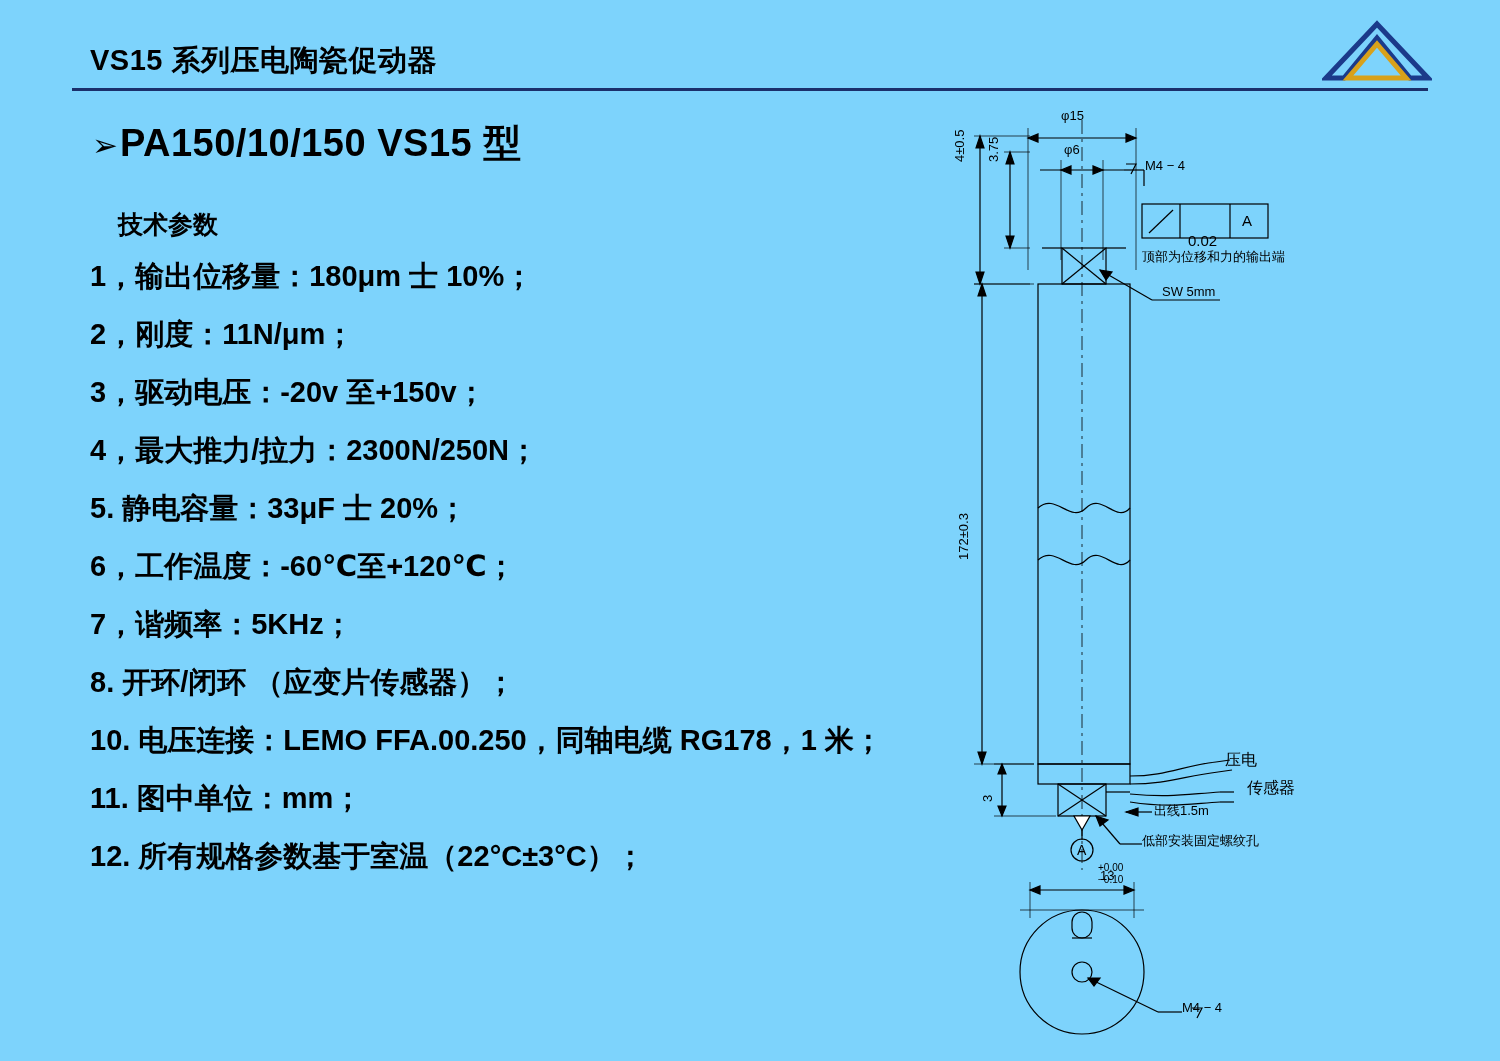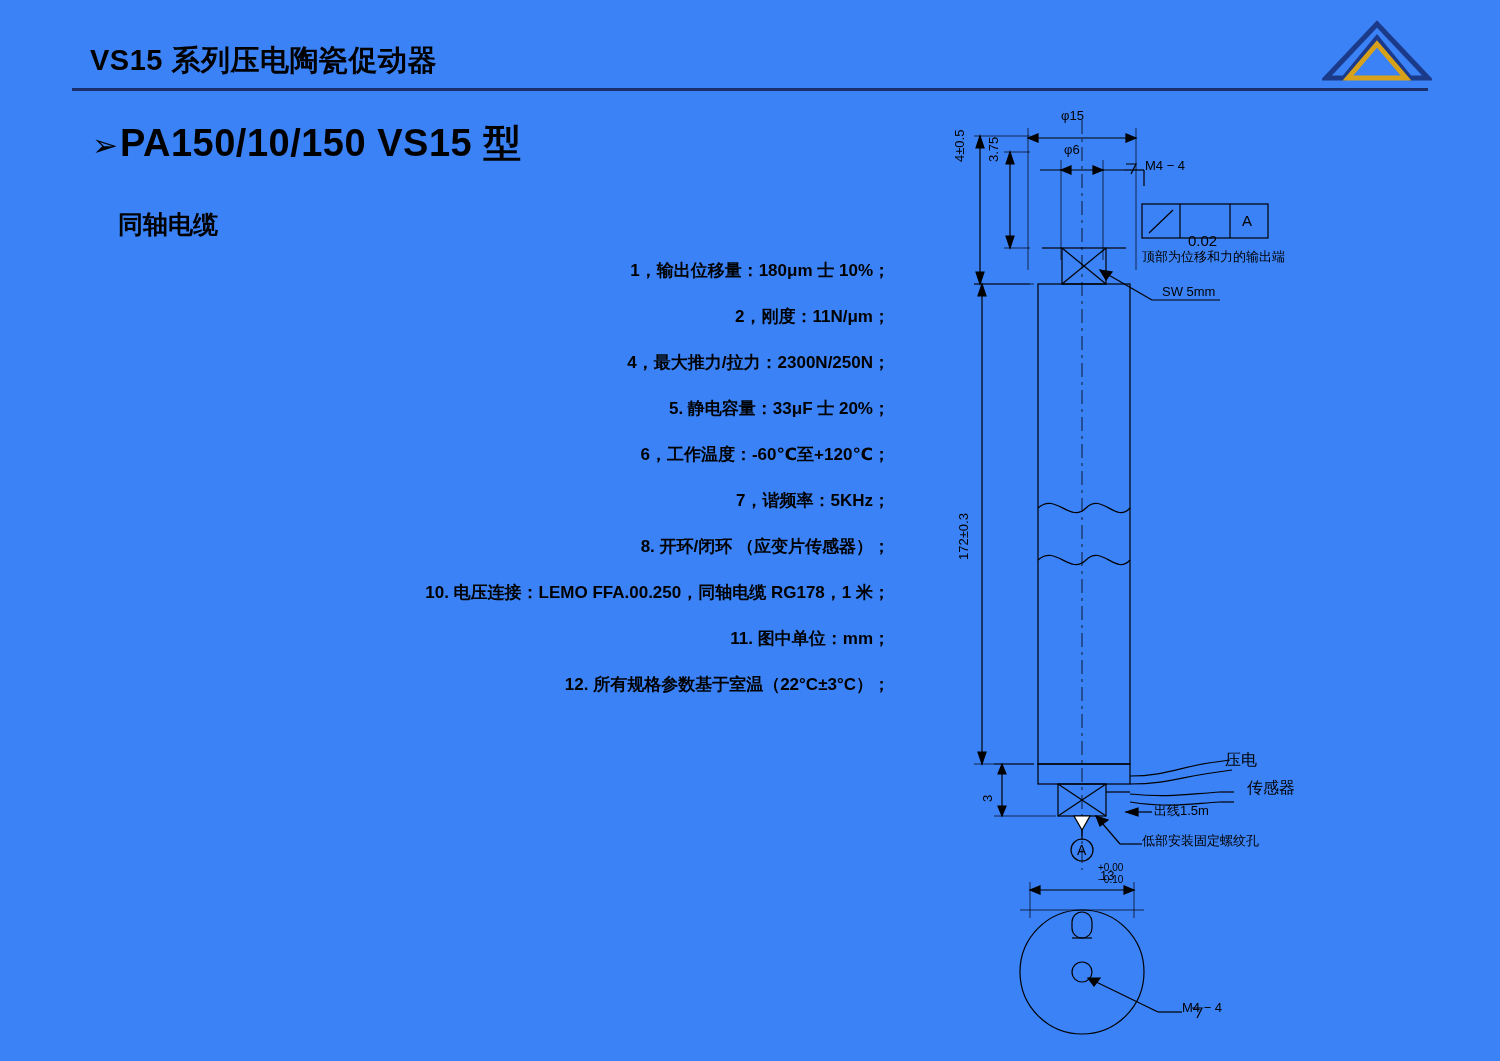--- a/index.html
+++ b/index.html
@@ -11,21 +11,21 @@
     width: 1500px;
     height: 1061px;
     position: relative;
     font-family: "Liberation Sans", "DejaVu Sans", sans-serif;
     color: #000000;
     overflow: hidden;
   }
   .page {
     position: absolute;
     inset: 0;
-    background: #3b82f6;
+    background: #7dd3fc;
   }
 
   
   .header-title {
     position: absolute;
     left: 90px;
     top: 41px;
     font-size: 29px;
     font-weight: bold;
     letter-spacing: 0.5px;
@@ -78,26 +78,25 @@
   .spec-list {
     position: absolute;
     left: 90px;
     top: 262px;
     width: 800px;
     margin: 0;
     padding: 0;
     list-style: none;
   }
   .spec-list li {
-    font-size: 17px;
+    font-size: 29px;
     line-height: 1.0;
     margin-bottom: 29px;
     white-space: nowrap;
     font-weight: bold;
-    text-align: right;
   }
 
   
   .drawing {
     position: absolute;
     left: 930px;
     top: 100px;
     width: 560px;
     height: 950px;
   }
@@ -122,24 +121,25 @@
       <polygon points="55,4 106,58 88,58 55,18 22,58 4,58" fill="none" stroke="#1b3a8a" stroke-width="5"></polygon>
       <polygon points="55,24 84,58 26,58" fill="none" stroke="#d8a11a" stroke-width="5"></polygon>
     </svg>
   </div>
 
   <div class="model-line">
     <span class="model-arrow">➢</span>
     <span class="model-text">PA150/10/150  VS15 型</span>
   </div>
 
-  <div class="spec-heading">同轴电缆</div>
+  <div class="spec-heading">技术参数</div>
   <ul class="spec-list">
     <li>1，输出位移量：180μm 士 10%；</li>
     <li>2，刚度：11N/μm；</li>
+    <li>3，驱动电压：-20v 至+150v；</li>
     <li>4，最大推力/拉力：2300N/250N；</li>
     <li>5. 静电容量：33μF 士 20%；</li>
     <li>6，工作温度：-60℃至+120℃；</li>
     <li>7，谐频率：5KHz；</li>
     <li>8. 开环/闭环 （应变片传感器）；</li>
     <li>10. 电压连接：LEMO FFA.00.250，同轴电缆 RG178，1 米；</li>
     <li>11. 图中单位：mm；</li>
     <li>12. 所有规格参数基于室温（22°C±3°C）；</li>
   </ul>
 

